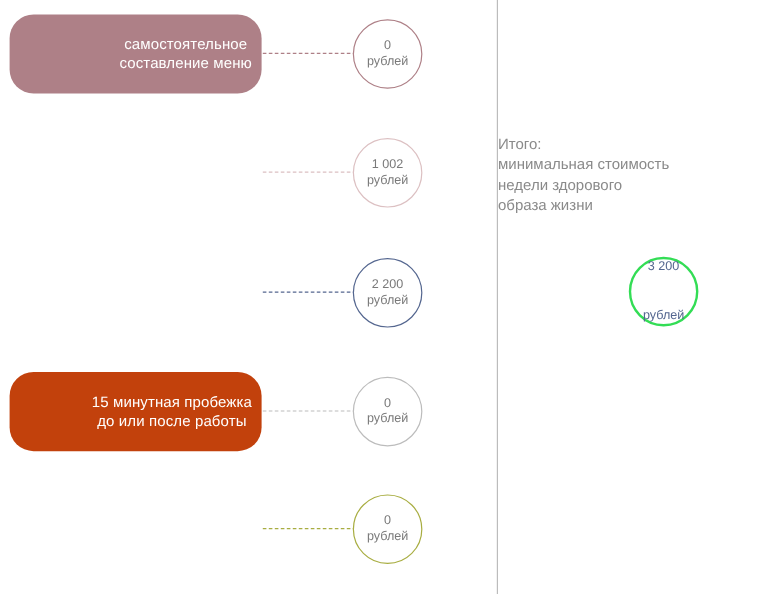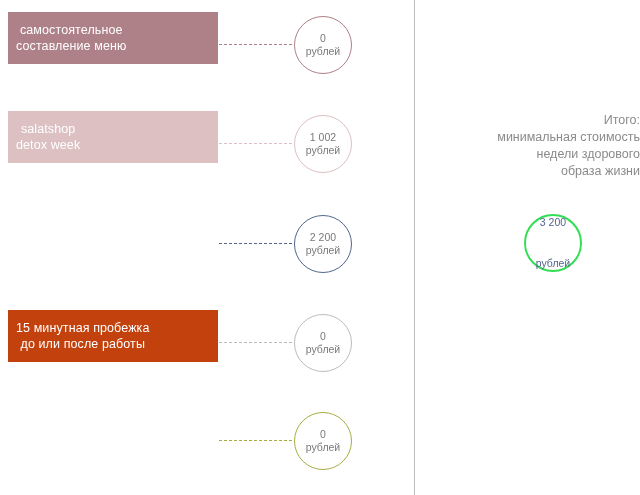--- a/index.html
+++ b/index.html
@@ -28,26 +28,27 @@
     position: absolute;
     left: 0;
     width: 400px;
     height: 66px;
   }
   .bar {
     position: absolute;
     left: 8px;
     top: 0;
     width: 210px;
-    height: 52px;
+    height: 66px;
     display: flex;
     align-items: center;
-    justify-content: flex-start;
+    justify-content: flex-end;
     box-sizing: border-box;
     padding: 0 8px;
+    border-radius: 20px;
   }
   .bar-label {
     color: #ffffff;
     font-size: 12.5px;
     line-height: 16px;
     text-align: center;
     white-space: pre-line;
     letter-spacing: 0.1px;
   }
   
@@ -101,21 +102,21 @@
     left: 415px;
     top: 0;
     width: 225px;
     height: 495px;
   }
   #total-caption {
     position: absolute;
     left: 0;
     top: 112px;
     width: 225px;
-    text-align: right;
+    text-align: left;
     font-size: 12.5px;
     line-height: 17px;
     color: #8a8a8a;
     white-space: pre-line;
   }
   #total-circle {
     position: absolute;
     left: 524px;
     top: 214px;
     width: 58px;
@@ -144,24 +145,20 @@
         <div class="bar-label">самостоятельное
 составление меню</div>
       </div>
       <div class="connector" style="border-top-color: rgb(174, 128, 135);"></div>
       <div class="circle" style="border-color: rgb(174, 128, 135);">
         <div class="circle-amount">0</div>
         <div class="circle-unit">рублей</div>
       </div>
     </div>
     <div class="row" style="top: 111px;">
-      <div class="bar" style="background: rgb(220, 192, 194);">
-        <div class="bar-label">salatshop
-detox week</div>
-      </div>
       <div class="connector" style="border-top-color: rgb(220, 192, 194);"></div>
       <div class="circle" style="border-color: rgb(220, 192, 194);">
         <div class="circle-amount">1 002</div>
         <div class="circle-unit">рублей</div>
       </div>
     </div>
     <div class="row" style="top: 211px;">
       <div class="connector" style="border-top-color: rgb(84, 102, 143);"></div>
       <div class="circle" style="border-color: rgb(84, 102, 143);">
         <div class="circle-amount">2 200</div>

